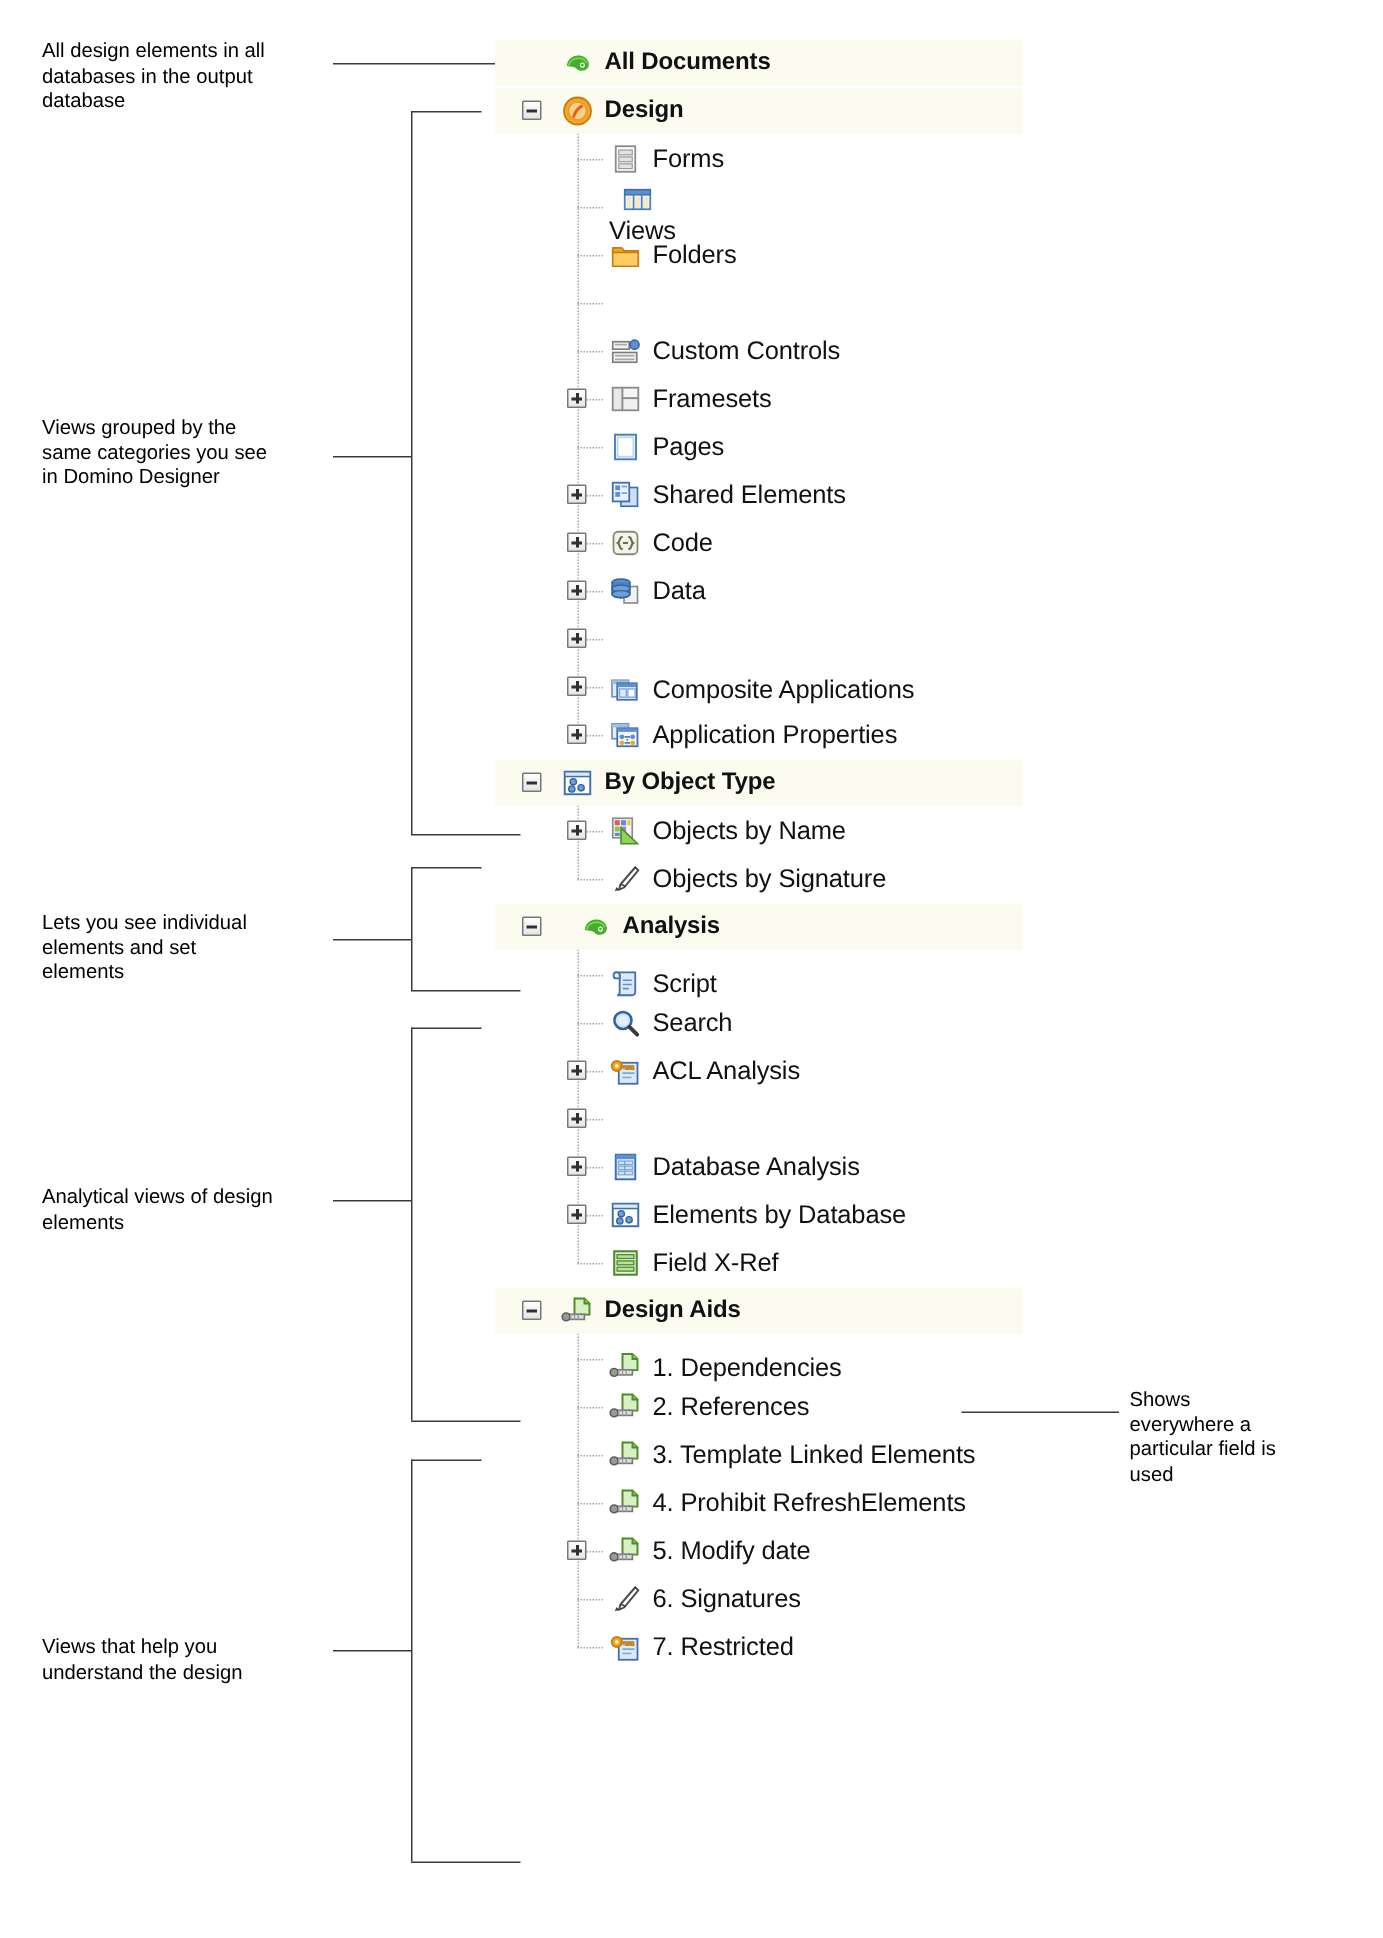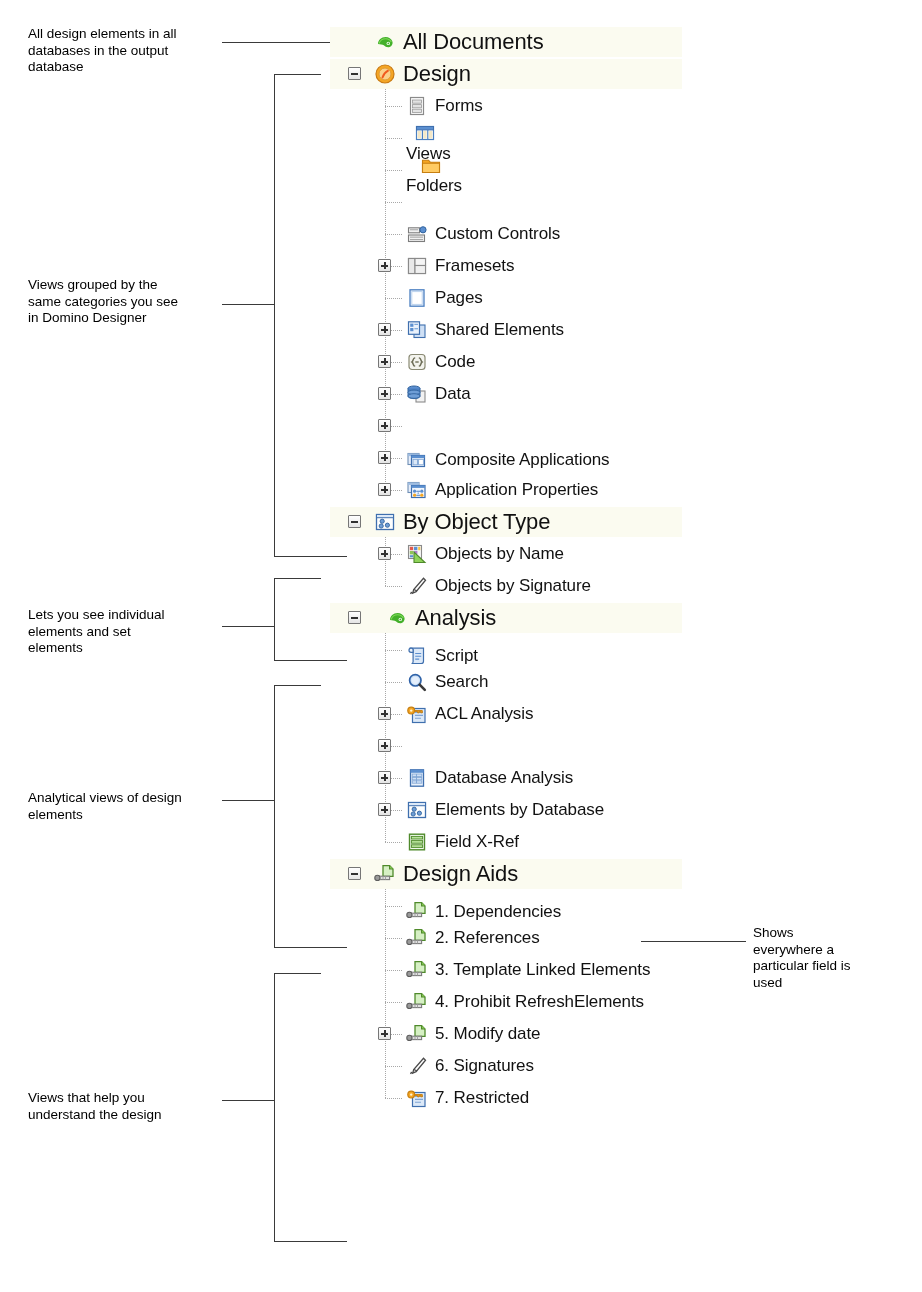--- a/index.html
+++ b/index.html
@@ -56,22 +56,22 @@
     height: 30px;
     background: #fbfbf0;
   }
   .rowlabel {
     font-size: 17px;
     color: #111;
     font-family: "Liberation Sans", sans-serif;
     letter-spacing: -0.1px;
   }
   .cat .rowlabel {
-    font-weight: normal;
-    font-size: 22px;
+    font-weight: bold;
+    font-size: 16px;
   }
 
   
   .expander {
     position: absolute;
     width: 13px; height: 13px;
     border: 1px solid #767676;
     background: linear-gradient(#ffffff, #e4e4e4);
     border-radius: 1px;
   }
@@ -197,21 +197,21 @@
     <div class="doth" style="left: 55px; top: 138px; width: 17px;"></div>
     <div class="row" style="top: 122px; padding-left: 76px; flex-direction: column;">
       <span class="ic">
         <svg viewBox="0 0 22 22">
           <use href="#i-view-table-icon"></use>
         </svg>
       </span>
       <span class="rowlabel">Views</span>
     </div>
     <div class="doth" style="left: 55px; top: 170px; width: 17px;"></div>
-    <div class="row" style="top: 154px; padding-left: 76px; flex-direction: column;">
+    <div class="row" style="top: 154px; padding-left: 76px;">
       <span class="ic">
         <svg viewBox="0 0 22 22">
           <use href="#i-folder-icon"></use>
         </svg>
       </span>
       <span class="rowlabel">Folders</span>
     </div>
     <div class="doth" style="left: 55px; top: 202px; width: 17px;"></div>
     <div class="doth" style="left: 55px; top: 234px; width: 17px;"></div>
     <div class="row" style="top: 218px; padding-left: 76px;">

